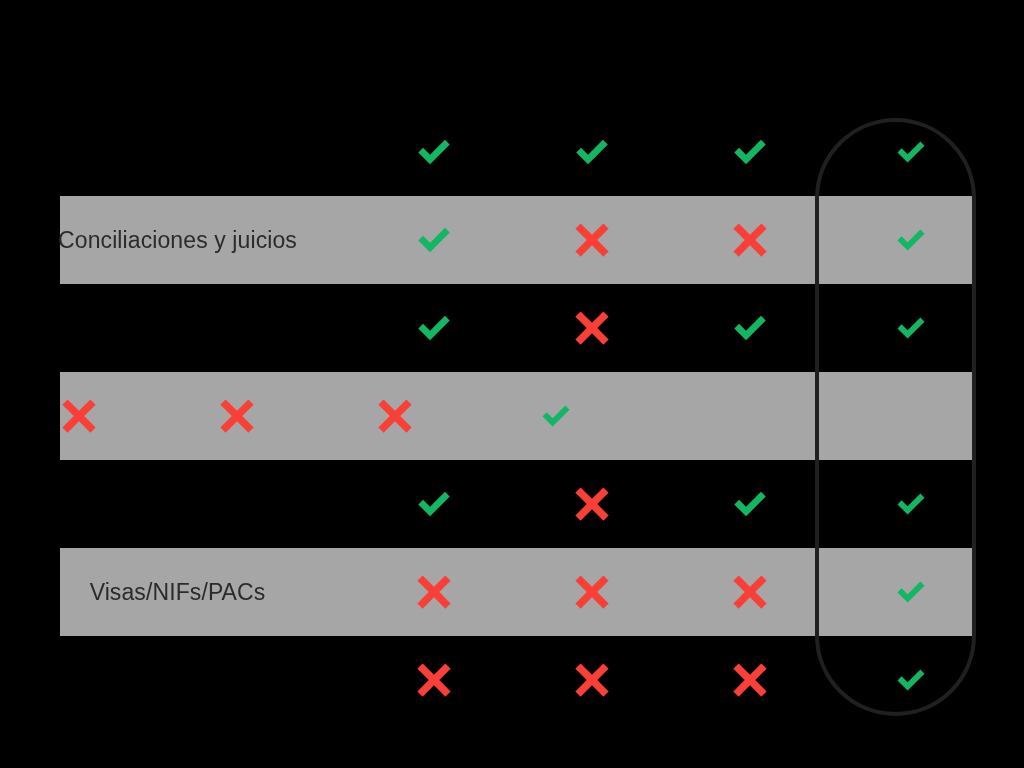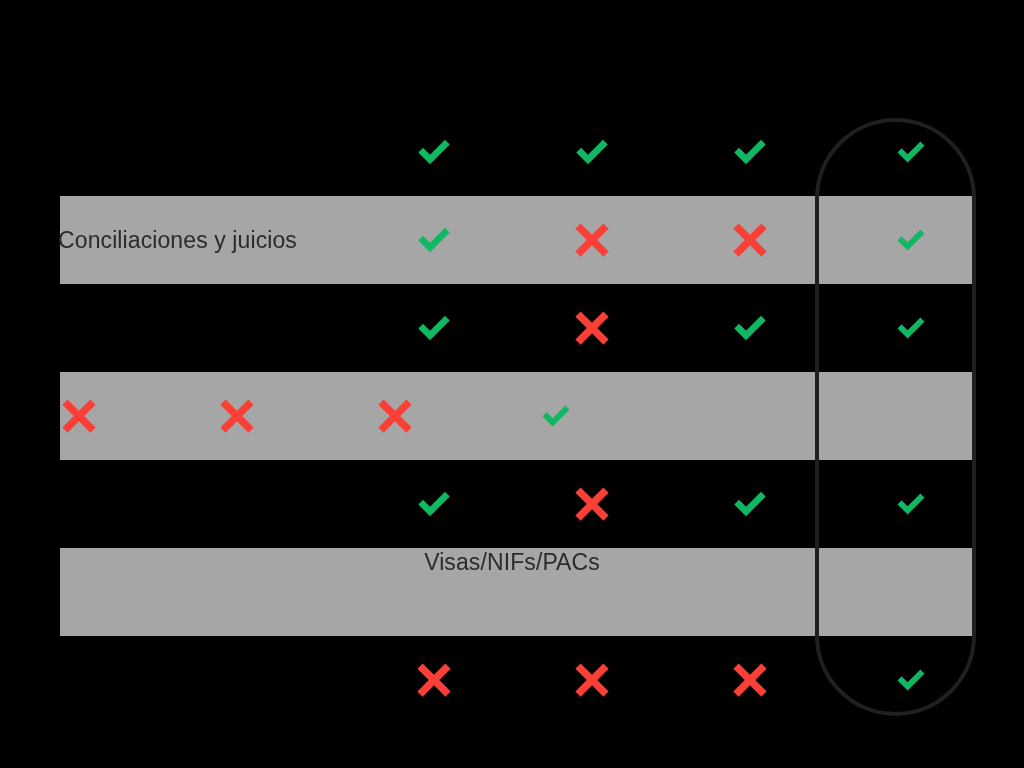--- a/index.html
+++ b/index.html
@@ -246,21 +246,21 @@
           </span>
         </div>
         <div class="cell-mark highlighted">
           <span class="mark size-small">
             <svg viewBox="0 0 48 48" aria-hidden="true">
               <path d="M6 24.5 L11.5 19 L19.5 27 L36.5 10 L42 15.5 L19.5 38 Z" fill="#12b764"></path>
             </svg>
           </span>
         </div>
       </div>
-      <div class="row" style="top: 548px; flex-direction: column;">
+      <div class="row" style="top: 548px;">
         <div class="cell-label">Visas/NIFs/PACs</div>
         <div class="cell-mark">
           <span class="mark size-normal">
             <svg viewBox="0 0 48 48" aria-hidden="true">
               <path d="M11 5 L24 18 L37 5 L43 11 L30 24 L43 37 L37 43 L24 30 L11 43 L5 37 L18 24 L5 11 Z" fill="#fa4036"></path>
             </svg>
           </span>
         </div>
         <div class="cell-mark">
           <span class="mark size-normal">

